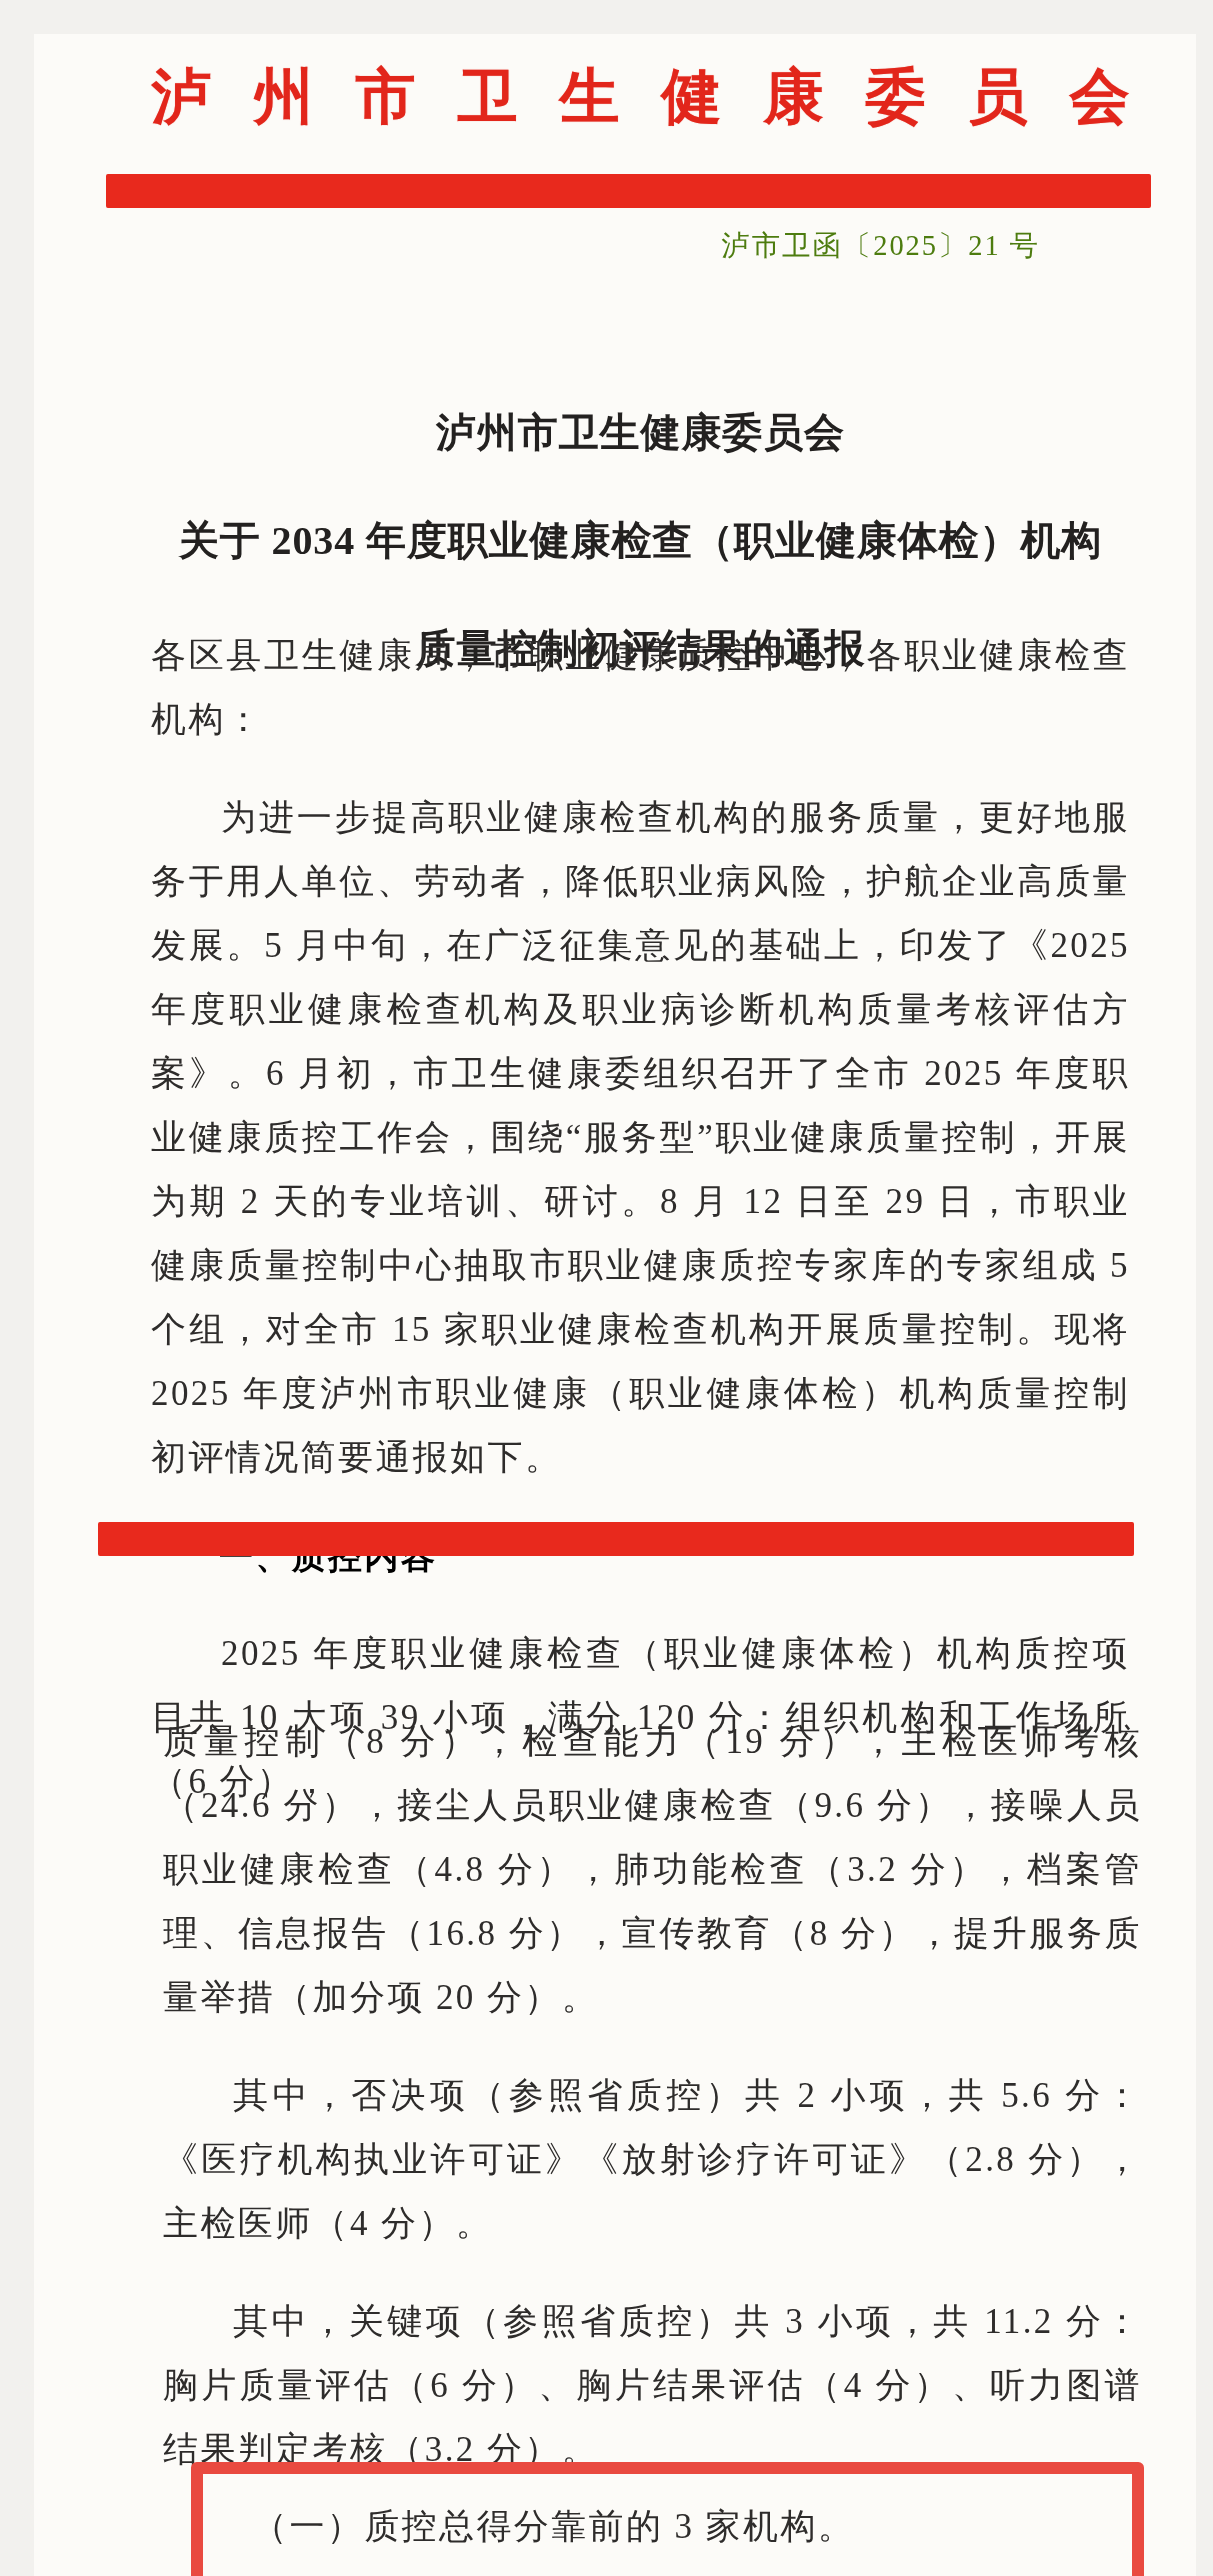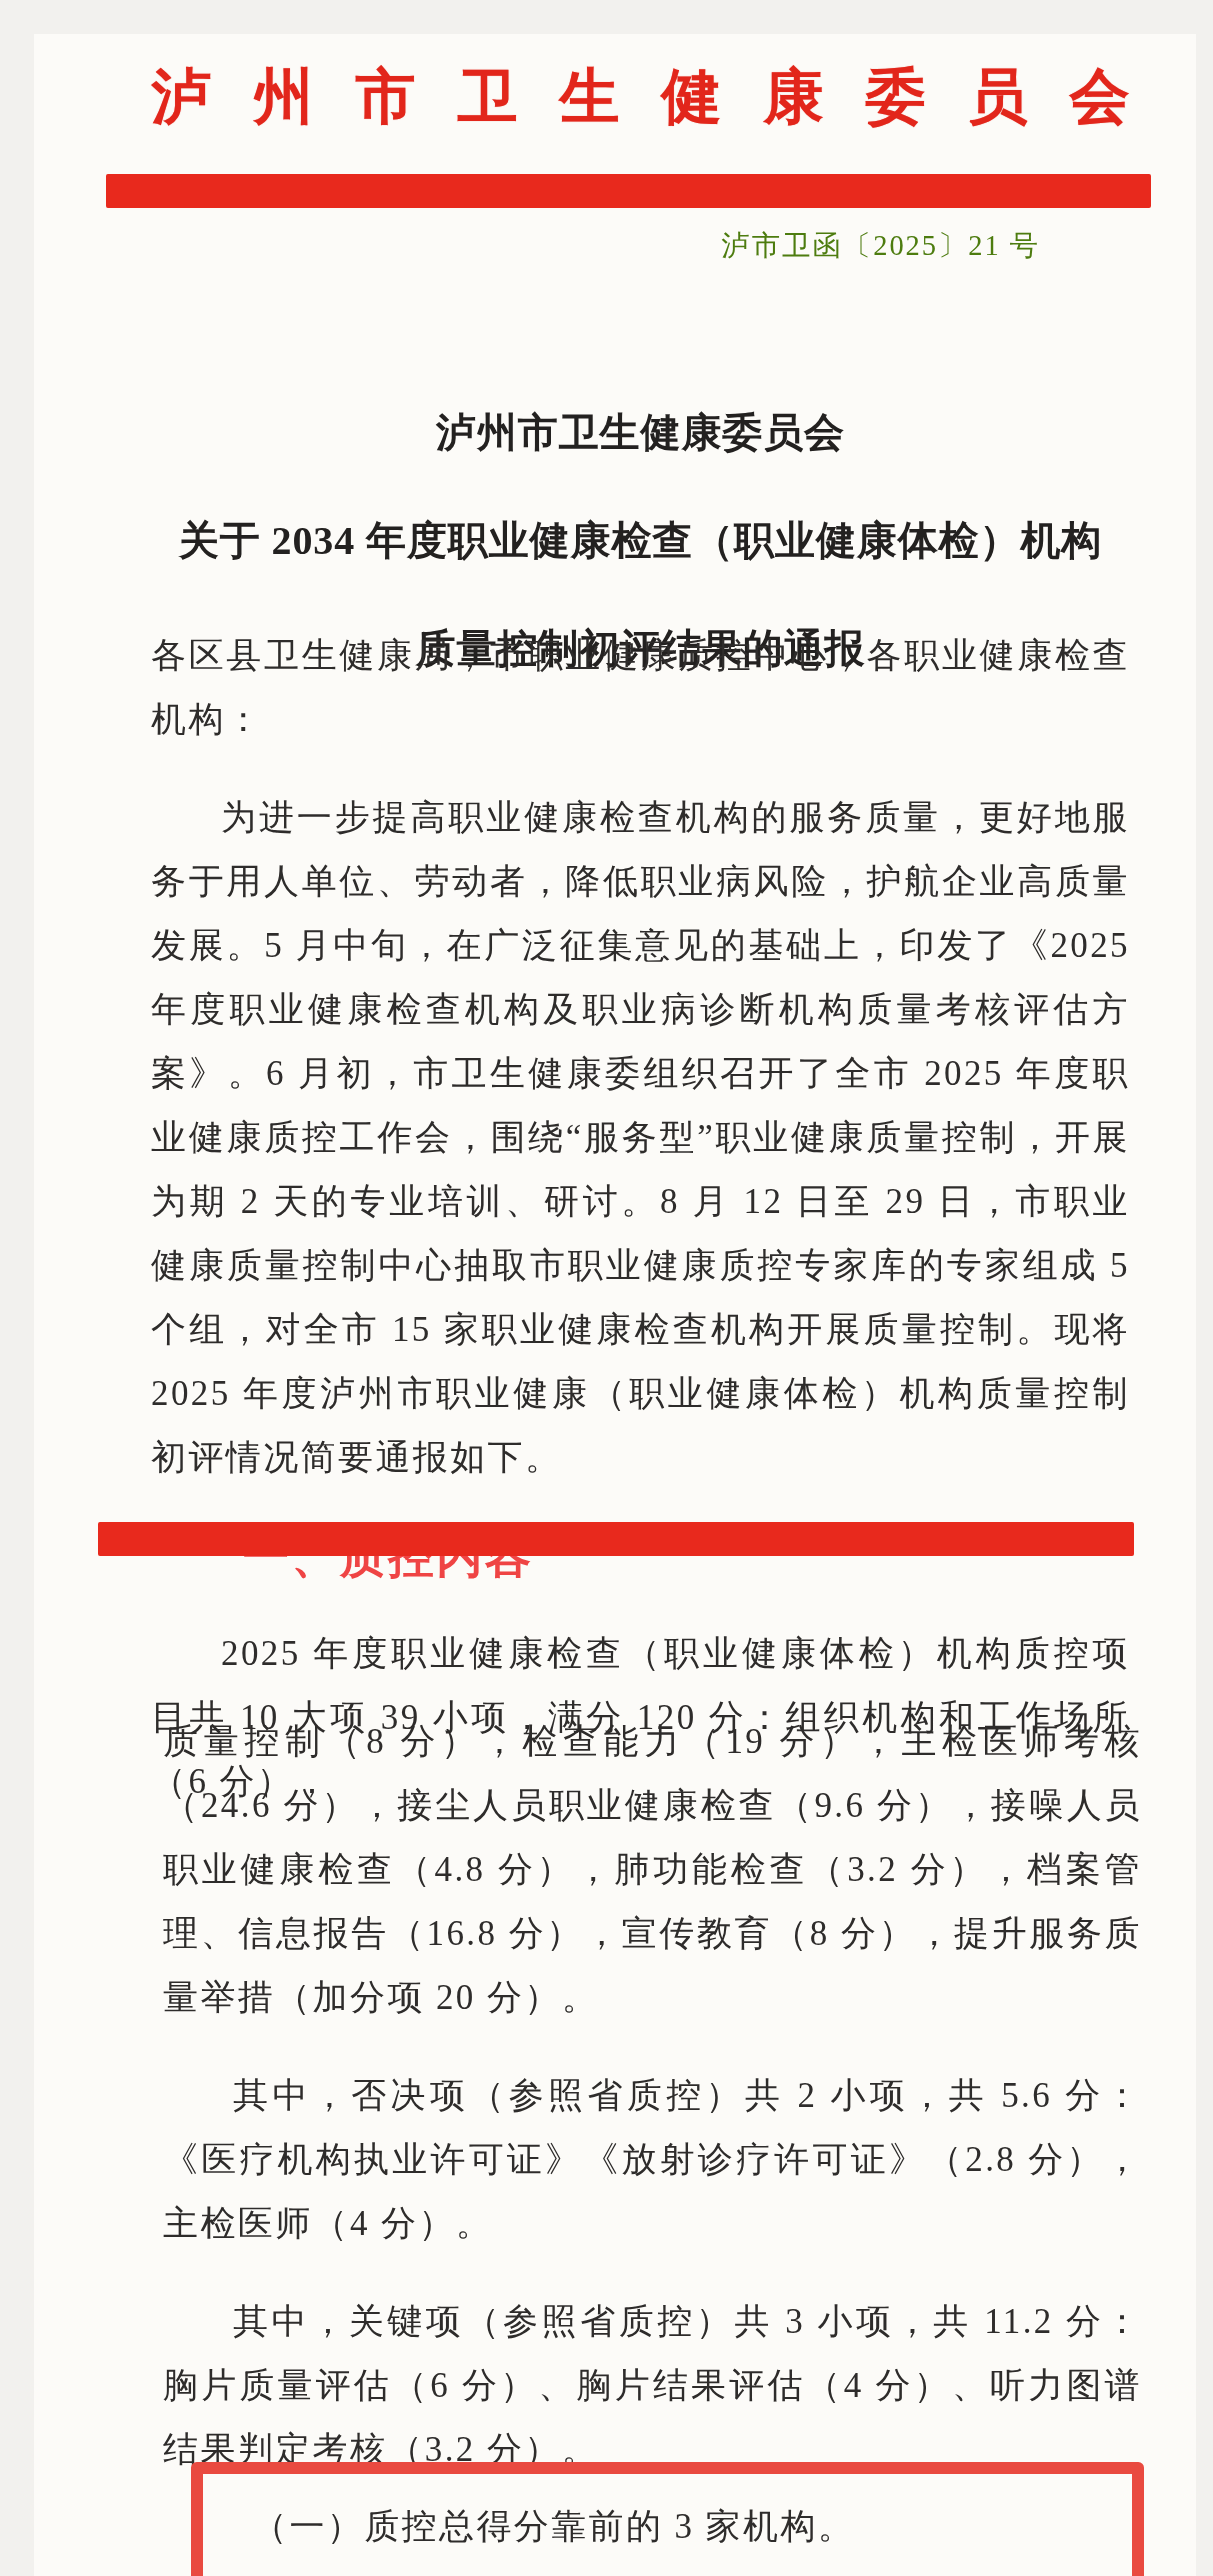--- a/index.html
+++ b/index.html
@@ -47,21 +47,21 @@
     text-align:justify;
     color:var(--ink);
   }
   .block1{top:556px;}
   .block2{top:1642px;margin-left:12px;}
   .text-block p{margin:0;}
   .indent{text-indent:2em;}
   .section-heading{
     font-family:"Liberation Sans","DejaVu Sans",sans-serif;
     font-weight:bold;text-indent:2em;
-    font-size:46px;color:#ef4444;
+    font-size:34px;color:#000000;
   }
   .highlight-box{
     position:absolute;top:2428px;left:157px;width:953px;height:144px;
     border:12.3px solid var(--box-red);
     border-radius:5.7px;
     background:var(--paper);
     padding:3.8px 19px 0 32px;
     font-size:35px;line-height:63px;letter-spacing:2.4px;
     white-space:nowrap;overflow:hidden;
   }

